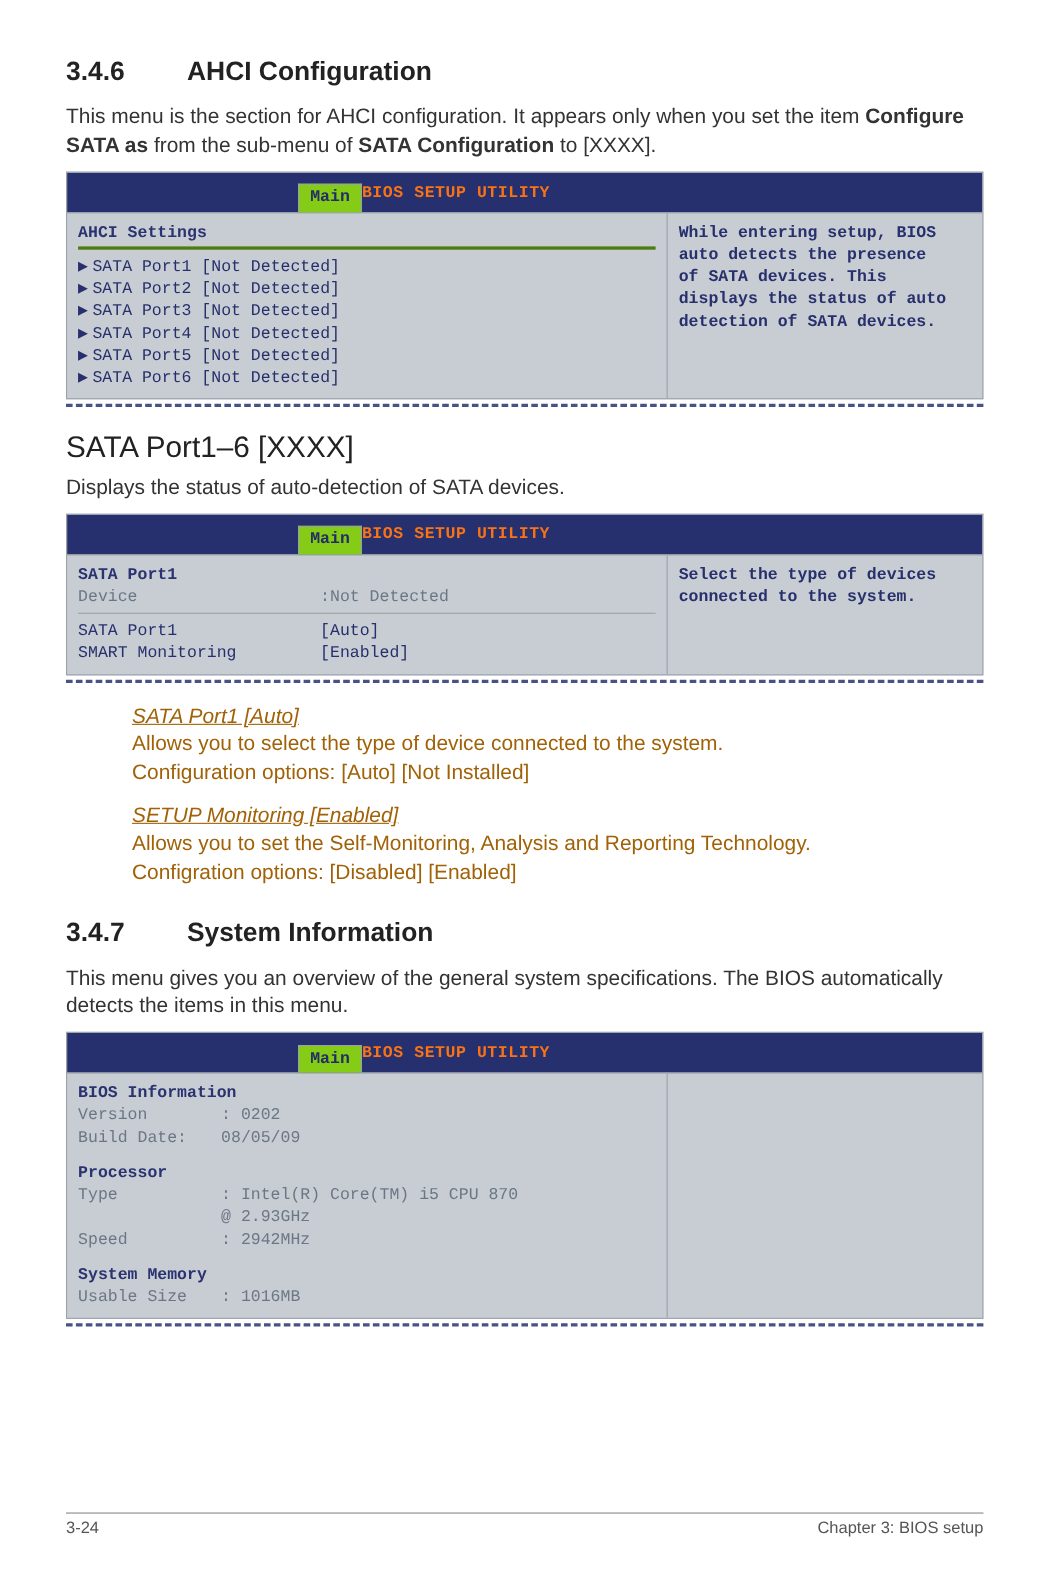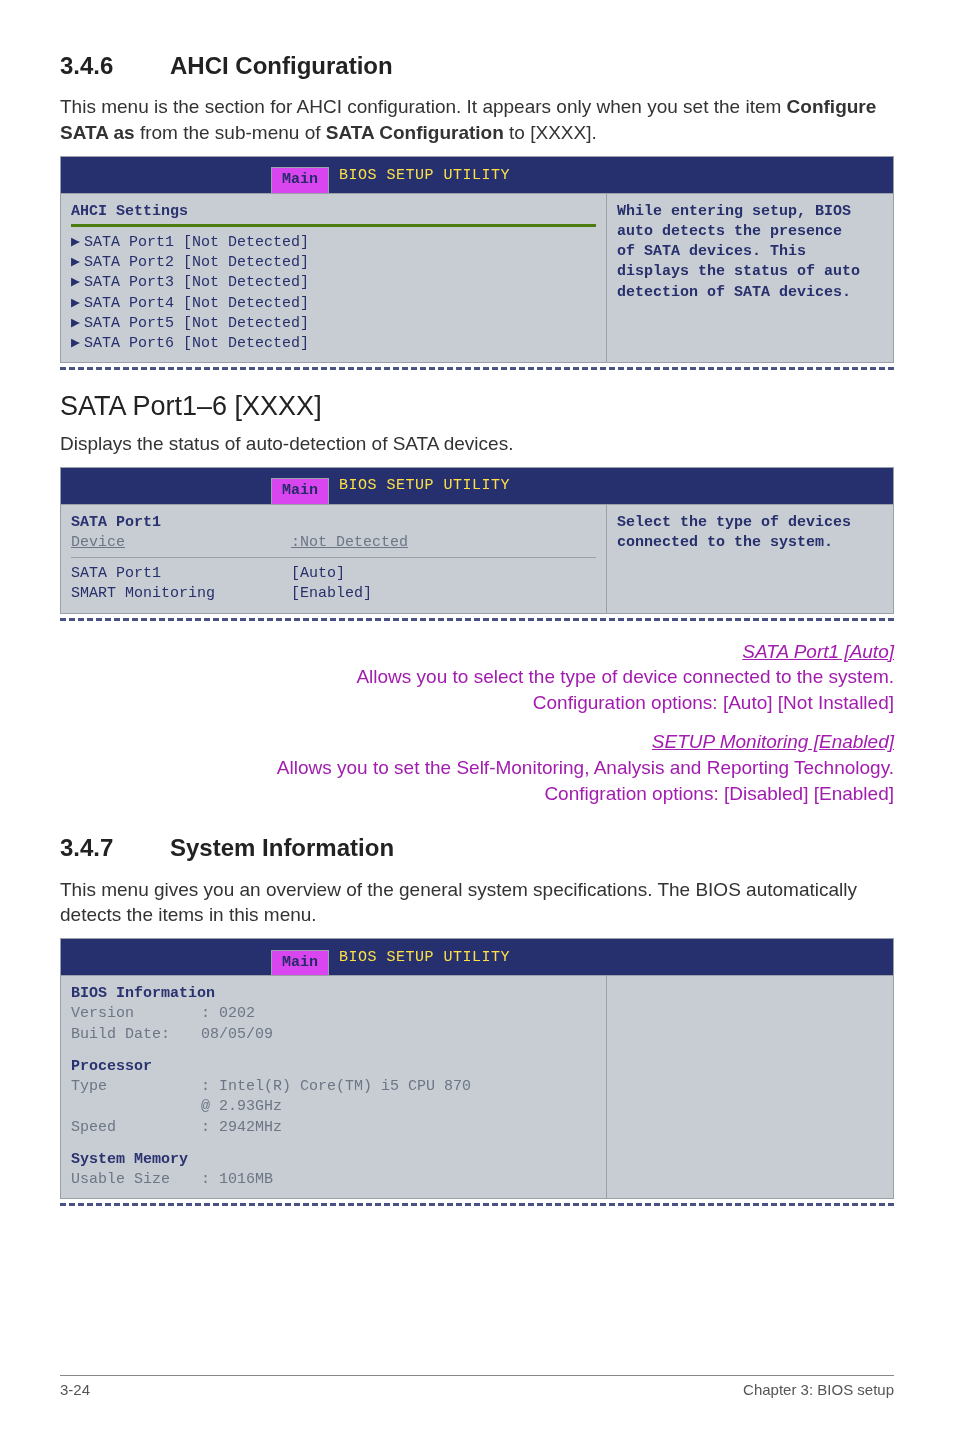--- a/index.html
+++ b/index.html
@@ -54,36 +54,35 @@
     display: flex;
     align-items: flex-end;
     height: 34px;
   }
   .bios-header .tab-area {
     display: flex;
     align-items: flex-end;
     padding-left: 210px;
   }
   .bios-header .tab {
-    background: #d946ef;
+    background: #84cc16;
     color: #232c68;
     padding: 2px 10px;
     font-weight: bold;
     margin-top: auto;
     border-top: 1px solid #9aa1a8;
     border-left: 1px solid #9aa1a8;
     border-right: 1px solid #9aa1a8;
     font-family: Liberation Mono, monospace;
   }
   .bios-header .title {
     flex: 1;
     text-align: left;
-    padding-left: 10px;
-    color: #fde047;
-    font-weight: normal;
+    color: #f97316;
+    font-weight: bold;
     letter-spacing: 0.5px;
     align-self: center;
   }
   .bios-header3 .tab-area { padding-left: 210px; }
 
   .bios-body {
     display: flex;
     border-top: 1px solid #9aa1a8;
   }
   .bios-left {
@@ -109,33 +108,33 @@
   }
   .menu-line {
     color: #27306c;
     padding: 0 0;
   }
   .menu-line .arrow { color: #27306c; font-weight: bold; padding-right: 4px; }
 
   .field-row { display: flex; color: #27306c; }
   .field-row .fk { width: 220px; }
   .field-row .fv { }
-  .field-row.dim { color: #6d7685; text-decoration: underline; }
+  .field-row.dim { color: #6d7685; }
 
   .dash-line {
     height: 0;
     border: none;
     border-top: 3px dashed #2b3470;
     margin: 0 0 18px 0;
     opacity: 0.85;
   }
 
   .sub-block { padding-left: 60px; margin-top: 6px; }
   .sub-block .ut { text-decoration: underline; font-style: italic; }
-  .sub-block p { margin: 0 0 14px 0; font-size: 19px; color: #a21caf; text-align: right; }
+  .sub-block p { margin: 0 0 14px 0; font-size: 19px; color: #a16207; }
 
   .footer {
     position: absolute;
     bottom: 38px;
     left: 60px;
     right: 60px;
     border-top: 1px solid #888;
     padding-top: 4px;
     display: flex;
     justify-content: space-between;

